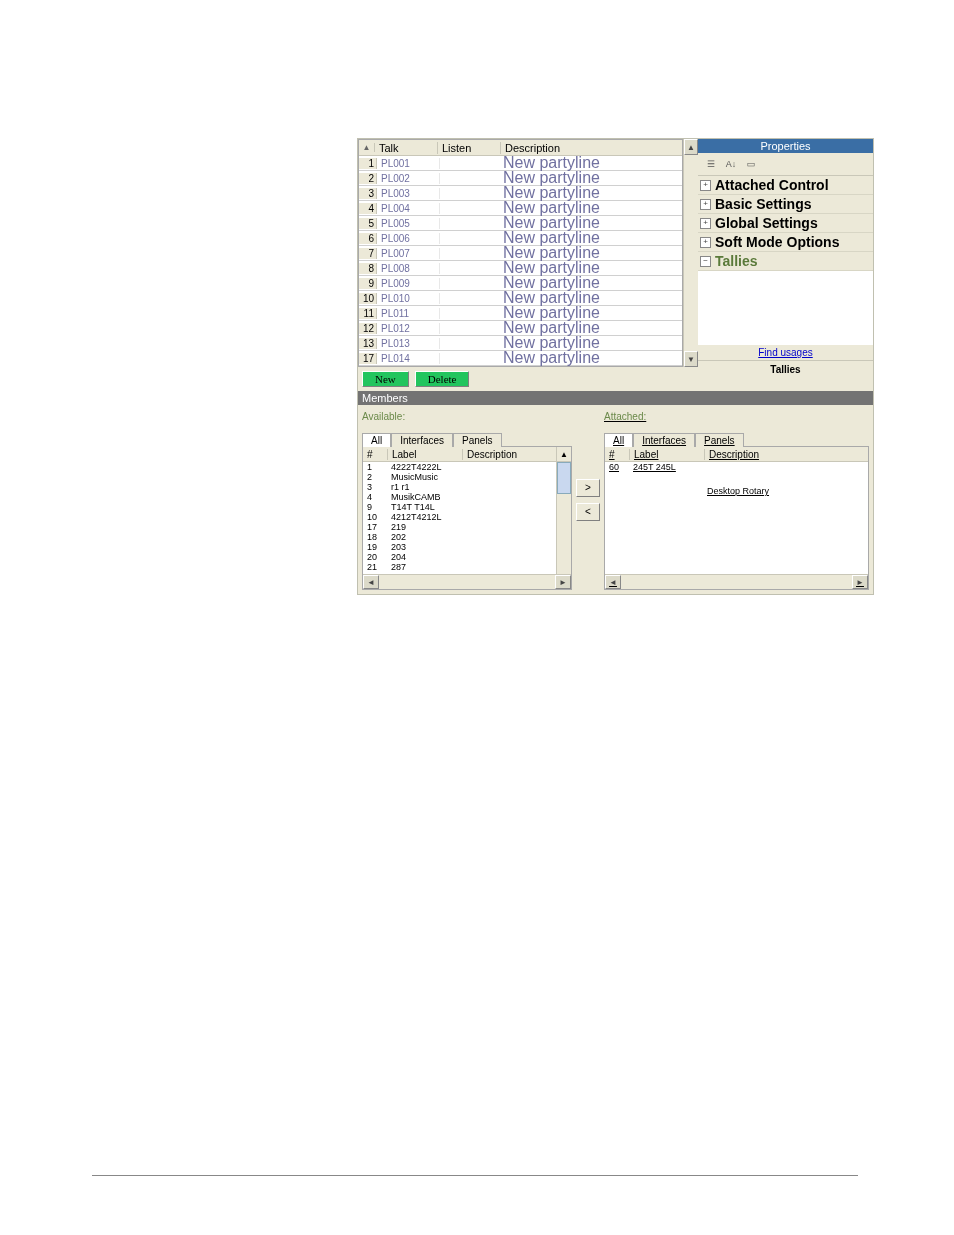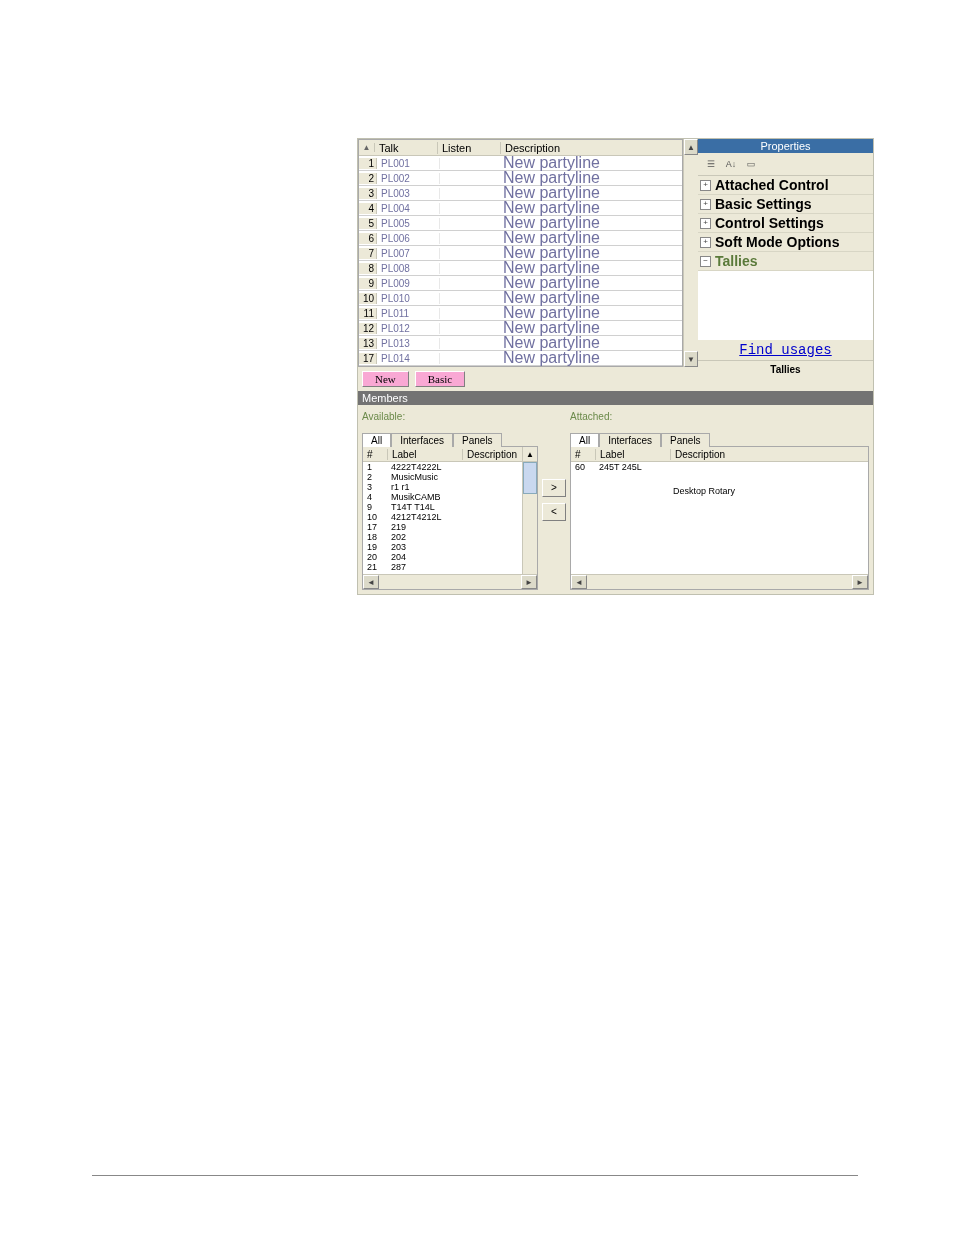--- a/index.html
+++ b/index.html
@@ -45,39 +45,39 @@
 }
 .pl-row:nth-child(even) { background: #fff; }
 .pl-col-num { width: 15px; text-align: right; padding-right: 2px; background: #ece9d8; border-right: 1px solid #c9c7b8; font-size: 10px; }
 .pl-cell-talk { width: 58px; padding-left: 4px; color: #7070a0; font-size: 10px; border-right: 1px solid #e8e8e8; }
 .pl-cell-listen { width: 58px; border-right: 1px solid #e8e8e8; }
 .pl-cell-desc { flex: 1; padding-left: 4px; color: #7070a0; font-size: 16px; }
 .scroll-gutter { width: 14px; background: #ece9d8; display: flex; flex-direction: column; border-left: 1px solid #c9c7b8; }
 .sb-btn { height: 14px; background: #dcdac9; border: 1px solid #fff; border-right-color: #888; border-bottom-color: #888; display: flex; align-items: center; justify-content: center; font-size: 8px; color: #444; }
 .sb-track { flex: 1; background: #ece9d8; }
 .btn-row { padding: 4px; display: flex; gap: 6px; }
-.winbtn { background: #f9a8d4; border: 1px solid #fff; border-right-color: #808080; border-bottom-color: #808080; padding: 1px 12px; font-size: 11px; font-family: Tahoma; }
+.winbtn { background: #22c55e; border: 1px solid #fff; border-right-color: #808080; border-bottom-color: #808080; padding: 1px 12px; font-size: 11px; font-family: Tahoma; }
 
 .props-panel { width: 176px; display: flex; flex-direction: column; text-align: center; }
 .props-title { background: #3a6ea5; color: #fff; padding: 1px 4px; font-size: 11px; }
 .props-toolbar { background: #ece9d8; padding: 2px 4px; display: flex; gap: 2px; border-bottom: 1px solid #c9c7b8; }
 .tb-ico { width: 16px; height: 16px; border: 1px solid transparent; display: flex; align-items: center; justify-content: center; font-size: 9px; color: #555; }
 .prop-cat-row { background: #ece9d8; padding: 1px 2px; display: flex; align-items: center; gap: 4px; border-bottom: 1px solid #d8d6c5; }
 .prop-expand { width: 9px; height: 9px; border: 1px solid #888; background: #fff; display: flex; align-items: center; justify-content: center; font-size: 8px; line-height: 8px; color: #444; }
 .prop-cat-label { font-weight: bold; font-size: 14px; }
 .prop-cat-row.expanded .prop-cat-label { color: #5a7a3a; }
 .props-body-fill { flex: 1; background: #fff; }
-.find-usages { color: #0000cc; text-decoration: underline; padding: 2px 4px; font-size: 14px; background: #ece9d8; font-family: Liberation Mono, monospace; }
+.find-usages { color: #0000cc; text-decoration: underline; padding: 2px 4px; font-size: 10px; background: #ece9d8; }
 .props-desc { background: #ece9d8; border-top: 1px solid #c9c7b8; padding: 2px 4px; height: 26px; }
 .props-desc b { font-size: 10px; }
 
 .members-bar { background: #737373; color: #fff; padding: 1px 4px; font-size: 11px; }
 .members-body { display: flex; background: #ece9d8; padding: 4px; gap: 4px; }
-.avail-col { width: 176px; }
-.attach-col { flex: 1; }
+.avail-col { width: 210px; }
+.attach-col { flex: 1; text-decoration: underline; }
 .sect-label { color: #6b8a4a; font-size: 10px; padding: 2px 0; }
 .tabstrip { display: flex; margin-top: 8px; }
 .tab { background: #ece9d8; border: 1px solid #a9a9a9; border-bottom: none; padding: 1px 8px; font-size: 10px; position: relative; top: 1px; }
 .tab.active { background: #fff; z-index: 2; }
 .item-box { background: #fff; border: 1px solid #a9a9a9; height: 142px; display: flex; flex-direction: column; }
 .item-header { display: flex; background: #ece9d8; border-bottom: 1px solid #c9c7b8; font-size: 10px; height: 14px; align-items: center; }
 .ih-num { width: 20px; padding-left: 4px; border-right: 1px solid #c9c7b8; }
 .ih-label { width: 70px; padding-left: 4px; border-right: 1px solid #c9c7b8; }
 .ih-desc { flex: 1; padding-left: 4px; }
 .item-list { flex: 1; overflow: hidden; }
@@ -203,21 +203,21 @@
           </div>
         </div>
         <div class="scroll-gutter">
           <div class="sb-btn">▲</div>
           <div class="sb-track"></div>
           <div class="sb-btn">▼</div>
         </div>
       </div>
       <div class="btn-row">
         <button class="winbtn">New</button>
-        <button class="winbtn">Basic</button>
+        <button class="winbtn">Delete</button>
       </div>
     </div>
 
     <div class="props-panel">
       <div class="props-title">Properties</div>
       <div class="props-toolbar">
         <div class="tb-ico">☰</div>
         <div class="tb-ico">A↓</div>
         <div class="tb-ico">▭</div>
       </div>
@@ -225,21 +225,21 @@
           <div class="prop-cat-row">
             <span class="prop-expand">+</span>
             <span class="prop-cat-label">Attached Control</span>
           </div>
           <div class="prop-cat-row">
             <span class="prop-expand">+</span>
             <span class="prop-cat-label">Basic Settings</span>
           </div>
           <div class="prop-cat-row">
             <span class="prop-expand">+</span>
-            <span class="prop-cat-label">Control Settings</span>
+            <span class="prop-cat-label">Global Settings</span>
           </div>
           <div class="prop-cat-row">
             <span class="prop-expand">+</span>
             <span class="prop-cat-label">Soft Mode Options</span>
           </div>
           <div class="prop-cat-row expanded">
             <span class="prop-expand">−</span>
             <span class="prop-cat-label">Tallies</span>
           </div>
         </div>

